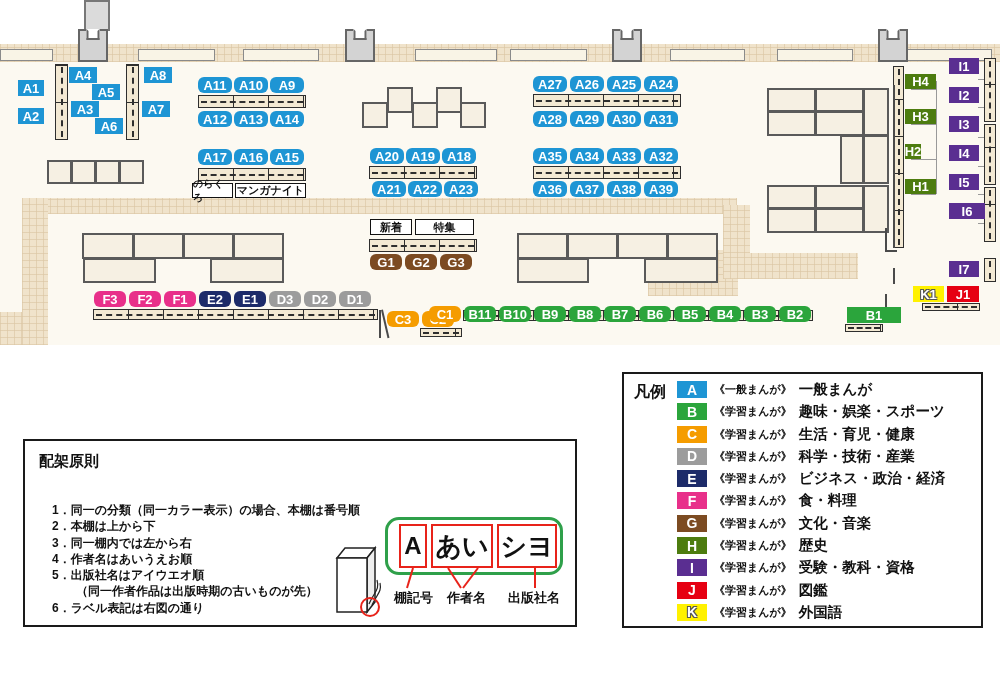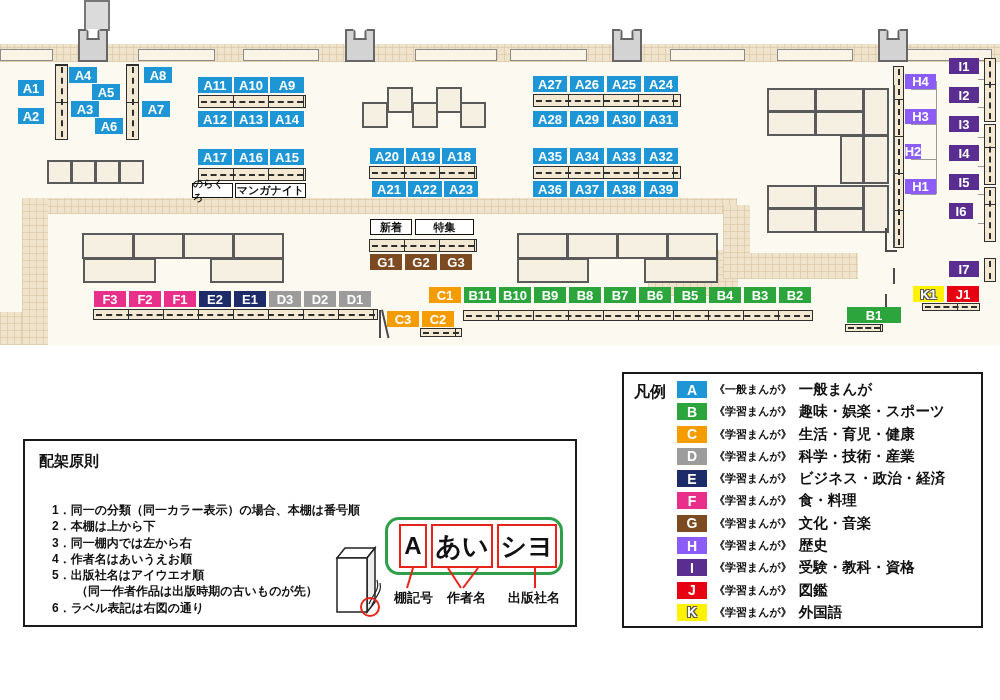--- a/index.html
+++ b/index.html
@@ -21,21 +21,21 @@
   .strip.v{background-image:repeating-linear-gradient(0deg,transparent 0 36px,#2e2e2e 36px 37px);}
   .strip.v::before{content:"";position:absolute;top:2px;bottom:2px;left:50%;margin-left:-1px;border-left:2px dashed #2e2e2e;}
   .wline{position:absolute;background:#4a4a4a;}
   .lead{position:absolute;background:#999;}
   .door{position:absolute;background:#4a4a4a;transform-origin:top left;}
   .chip{display:inline-flex;align-items:center;justify-content:center;color:#fff;font-weight:bold;
         font-size:13px;height:16px;box-sizing:border-box;background:#888;flex:none;}
   .chip-K{color:#fff;text-shadow:-1px -1px 0 #555,1px -1px 0 #555,-1px 1px 0 #555,1px 1px 0 #555;}
   .lrow{position:absolute;display:flex;gap:2px;}
   .lrow.g3{gap:3px;}
-  .lrow .chip{width:34px;}
+  .lrow .chip{width:34px;border-radius:6px;}
   .lrow.g3 .chip{width:32px;}
   .lcol{position:absolute;display:flex;flex-direction:column;}
   .single{position:absolute;}
   .sign{position:absolute;background:#fff;border:1px solid #111;color:#111;font-weight:bold;
         display:flex;align-items:center;justify-content:center;box-sizing:border-box;font-size:11px;}
   
   .legend{position:absolute;left:622px;top:372px;width:361px;height:256px;border:2px solid #1a1a1a;background:#fff;box-sizing:border-box;}
   .legend-heading{position:absolute;left:10px;top:8px;font-size:16px;font-weight:bold;color:#111;}
   .legend-rows{position:absolute;left:53px;top:7px;}
   .legend-row{display:flex;align-items:center;height:17px;margin-bottom:5.3px;gap:7px;}
@@ -59,21 +59,21 @@
   .caption{position:absolute;font-size:13px;font-weight:bold;color:#111;white-space:nowrap;}
   .diagram-svg{position:absolute;left:325px;top:540px;}
 </style>
 <style>.chip-A{background:#1E95D4}
 .chip-B{background:#2BA53C}
 .chip-C{background:#F59C00}
 .chip-D{background:#9C9C9C}
 .chip-E{background:#1D2B69}
 .chip-F{background:#E8308A}
 .chip-G{background:#7C4B22}
-.chip-H{background:#8b5cf6}
+.chip-H{background:#4d7c0f}
 .chip-I{background:#5A2E91}
 .chip-J{background:#E60012}
 .chip-K{background:#FFF100}</style></head>
 <body>
 
 <div class="canvas">
 
   <div class="floor"></div>
   <div class="hatch" style="left:0;top:44px;width:1000px;height:18px"></div>
   <div class="hatch" style="left:22px;top:198px;width:715px;height:16px"></div>
@@ -245,21 +245,21 @@
   <div class="lrow g3" style="left:94px;top:291px">
       <span class="chip chip-F">F3</span>
       <span class="chip chip-F">F2</span>
       <span class="chip chip-F">F1</span>
       <span class="chip chip-E">E2</span>
       <span class="chip chip-E">E1</span>
       <span class="chip chip-D">D3</span>
       <span class="chip chip-D">D2</span>
       <span class="chip chip-D">D1</span>
     </div>
-  <div class="lrow g3" style="left:429px;top:287px">
+  <div class="lrow g3" style="left:429px;top:306px">
       <span class="chip chip-C">C1</span>
       <span class="chip chip-B">B11</span>
       <span class="chip chip-B">B10</span>
       <span class="chip chip-B">B9</span>
       <span class="chip chip-B">B8</span>
       <span class="chip chip-B">B7</span>
       <span class="chip chip-B">B6</span>
       <span class="chip chip-B">B5</span>
       <span class="chip chip-B">B4</span>
       <span class="chip chip-B">B3</span>
@@ -271,21 +271,21 @@
       <span class="chip chip-H" style="width:31px;height:15px">H3</span>
       <span class="chip chip-H" style="width:16px;height:15px">H2</span>
       <span class="chip chip-H" style="width:31px;height:15px">H1</span>
     </div>
   <div class="lcol" style="left:949px;top:58px;gap:13px">
       <span class="chip chip-I" style="width:30px">I1</span>
       <span class="chip chip-I" style="width:30px">I2</span>
       <span class="chip chip-I" style="width:30px">I3</span>
       <span class="chip chip-I" style="width:30px">I4</span>
       <span class="chip chip-I" style="width:30px">I5</span>
-      <span class="chip chip-I" style="width:24px">I6</span>
+      <span class="chip chip-I" style="width:36px">I6</span>
     </div>
 
   <div class="sign" style="left:192px;top:183px;width:41px;height:15px;font-size:10px">のらくろ</div>
   <div class="sign" style="left:235px;top:183px;width:71px;height:15px">マンガナイト</div>
   <div class="sign" style="left:370px;top:219px;width:42px;height:16px">新着</div>
   <div class="sign" style="left:415px;top:219px;width:59px;height:16px">特集</div>
 
   <div class="legend">
     <div class="legend-heading">凡例</div>
     <div class="legend-rows">

